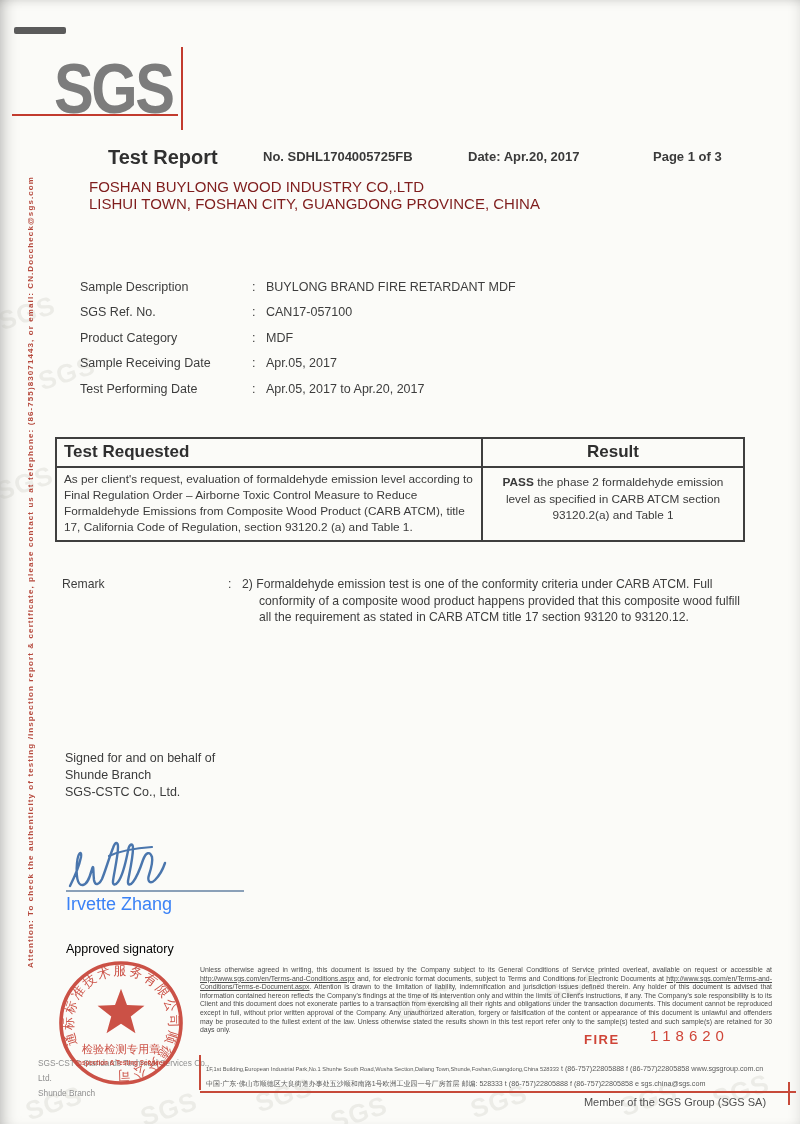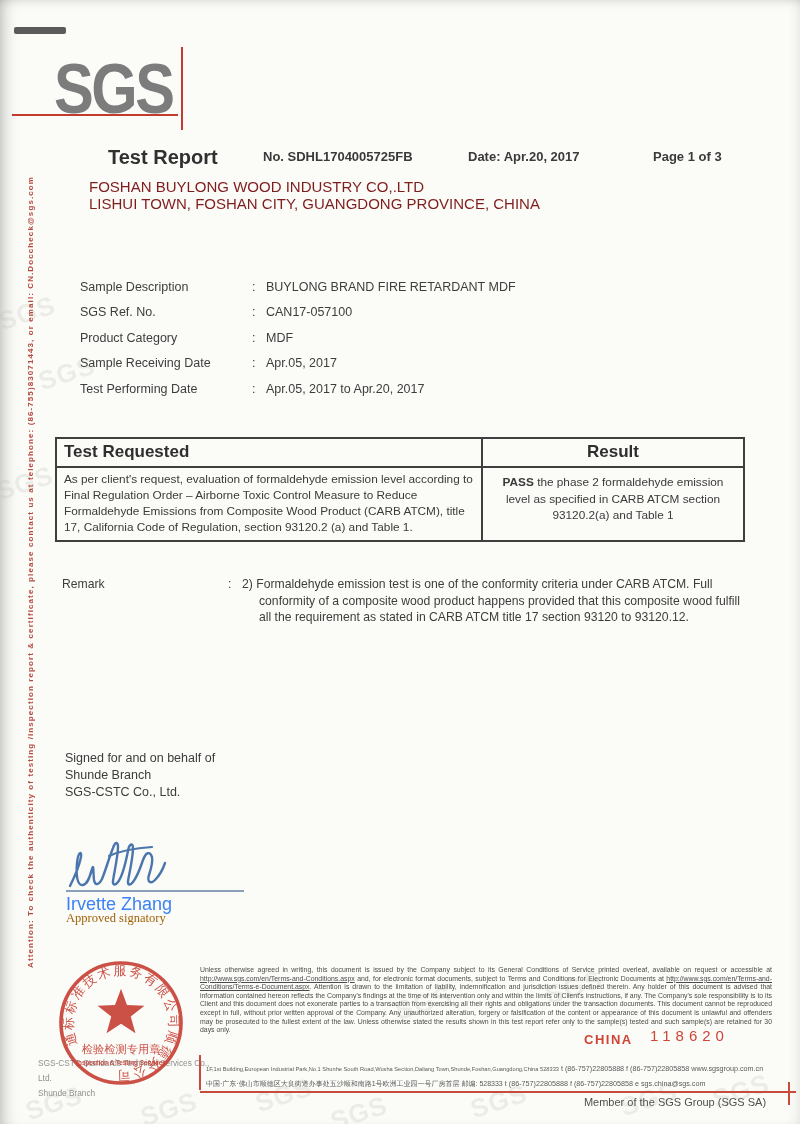--- a/index.html
+++ b/index.html
@@ -52,21 +52,21 @@
   .remark { left:62px; top:576px; width:686px; display:flex; font-size:12.2px; line-height:16.5px; }
   .remark-label { flex:0 0 166px; }
   .remark-colon { flex:0 0 14px; }
   .remark-items { flex:1; }
   .remark-item { padding-left:17px; text-indent:-17px; }
 
   .signed { left:65px; top:750px; font-size:12.5px; line-height:17px; color:#3c3c3c; }
   .sig-svg { left:62px; top:836px; }
   .sig-line { left:66px; top:890px; width:178px; height:1.5px; background:#8aa0b8; }
   .sig-name { left:66px; top:894px; font-size:18px; color:#3b82f6; }
-  .sig-title { left:66px; top:911px; font-size:12.5px; color:#a16207;font-family:Liberation Serif, serif; }
+  .sig-title { left:66px; top:942px; font-size:12.5px; color:#000000; }
 
   
   .attention {
     left:26px; top:968px; width:842px; transform:rotate(-90deg); transform-origin:0 0;
     font-size:8px; font-weight:bold; letter-spacing:1.1px; color:#b5483c; white-space:nowrap;
   }
 
   
   .stamp { left:46px; top:948px; opacity:.88; }
   .stamp-company { left:38px; top:1056px; width:175px; font-size:8.3px; line-height:15px; color:#8f8f8f; z-index:0; }
@@ -204,21 +204,21 @@
     </text>
     <polygon points="70,38 75.6,53.2 91.9,53.9 79.1,64.0 83.5,79.6 70,70.6 56.5,79.6 60.9,64.0 48.1,53.9 64.4,53.2" fill="#c53a2e"></polygon>
     <text x="70" y="98" text-anchor="middle" font-size="10.5" fill="#c53a2e">检验检测专用章</text>
     <text x="70" y="109" text-anchor="middle" font-size="5.9" font-weight="bold" fill="#c53a2e">Inspection &amp; Testing Services</text>
   </svg>
 
   <div class="abs disclaimer">
     <span>Unless otherwise agreed in writing, this document is issued by the Company subject to its General Conditions of Service printed overleaf, available on request or accessible at </span><span class="u">http://www.sgs.com/en/Terms-and-Conditions.aspx</span><span> and, for electronic format documents, subject to Terms and Conditions for Electronic Documents at </span><span class="u">http://www.sgs.com/en/Terms-and-Conditions/Terms-e-Document.aspx</span><span>. Attention is drawn to the limitation of liability, indemnification and jurisdiction issues defined therein. Any holder of this document is advised that information contained hereon reflects the Company's findings at the time of its intervention only and within the limits of Client's instructions, if any. The Company's sole responsibility is to its Client and this document does not exonerate parties to a transaction from exercising all their rights and obligations under the transaction documents. This document cannot be reproduced except in full, without prior written approval of the Company. Any unauthorized alteration, forgery or falsification of the content or appearance of this document is unlawful and offenders may be prosecuted to the fullest extent of the law. Unless otherwise stated the results shown in this test report refer only to the sample(s) tested and such sample(s) are retained for 30 days only.</span>
   </div>
 
-  <div class="abs code-prefix">CHINA</div>
+  <div class="abs code-prefix">FIRE</div>
   <div class="abs code-number">118620</div>
 
   <div class="abs footer-vline"></div>
   <div class="abs addr1">
     <span class="addr-tiny">1F,1st Building,European Industrial Park,No.1 Shunhe South Road,Wusha Section,Daliang Town,Shunde,Foshan,Guangdong,China  528333</span><span class="addr-contact">  t (86-757)22805888   f (86-757)22805858   www.sgsgroup.com.cn</span>
   </div>
   <div class="abs addr2">
     <span class="addr-cn">中国·广东·佛山市顺德区大良街道办事处五沙顺和南路1号欧洲工业园一号厂房首层 邮编: 528333</span><span class="addr-contact">  t (86-757)22805888   f (86-757)22805858   e  sgs.china@sgs.com</span>
   </div>
   <div class="abs footer-hline"></div>

